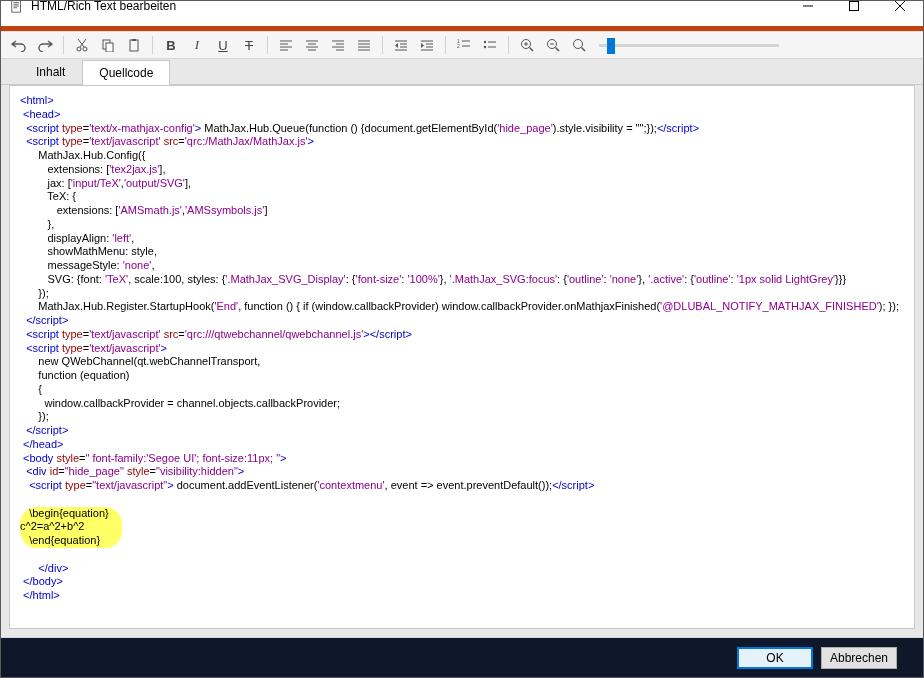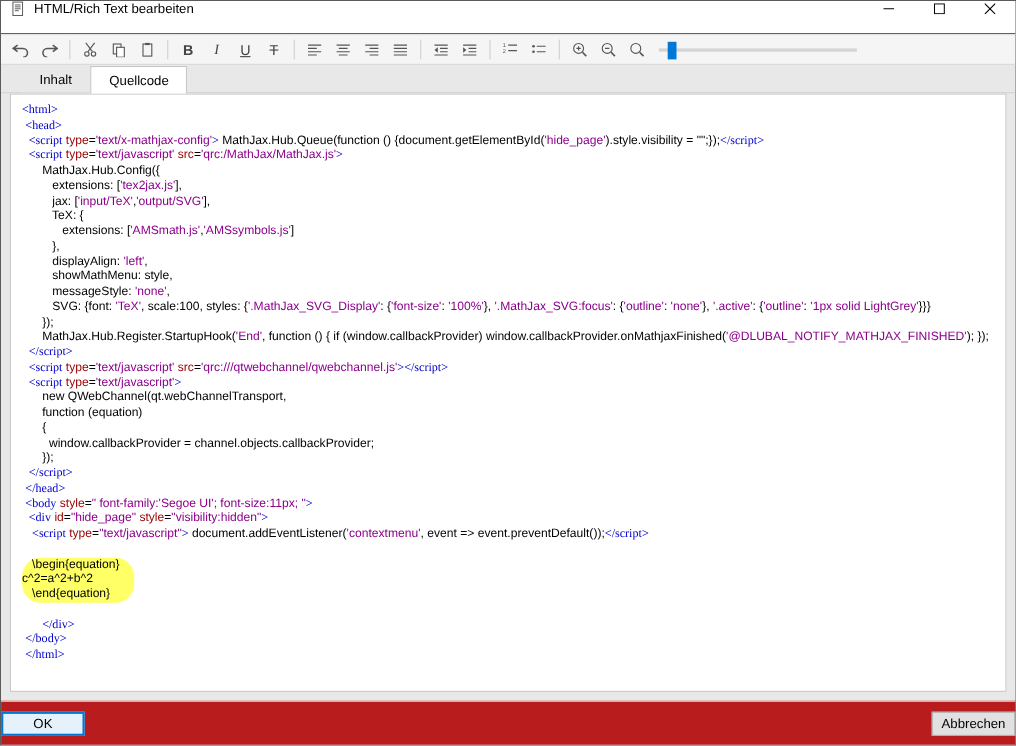--- a/index.html
+++ b/index.html
@@ -1,42 +1,42 @@
 <!DOCTYPE html>
 <html><head>
 <meta charset="utf-8">
 <style>
 * { box-sizing: border-box; margin: 0; padding: 0; }
 body { font-family: 'Segoe UI', Tahoma, sans-serif; font-size: 12px; background: #fff; overflow: hidden; }
 .window { width: 924px; height: 678px; border: 1px solid #5a5a5a; display: flex; flex-direction: column; background: #fff; }
-.titlebar { height: 30px; display: flex; align-items: center; padding: 0 0 16px 8px; background: #fff; border-bottom: 1px solid #c2410c; }
+.titlebar { height: 30px; display: flex; align-items: center; padding: 0 0 16px 8px; background: #fff; border-bottom: 5px solid #c2410c; }
 .titlebar-icon { width: 16px; height: 16px; margin-right: 6px; display: flex; align-items: center; justify-content: center; }
 .titlebar-icon svg { width: 14px; height: 14px; }
 .titlebar-text { flex: 1; font-size: 12px; color: #000; }
 .winbtns { display: flex; height: 100%; }
 .winbtn { width: 46px; height: 100%; display: flex; align-items: center; justify-content: center; background: transparent; border: none; cursor: pointer; }
 .menubar { height: 22px; display: flex; align-items: center; padding: 0 6px; background: #fff; }
 .menuitem { padding: 2px 10px; font-size: 12px; cursor: pointer; }
 .toolbar { height: 28px; background: #f5f5f5; border-top: 1px solid #e0e0e0; border-bottom: 1px solid #d8d8d8; display: flex; align-items: center; padding: 0 6px; gap: 2px; }
 .tbtn { width: 24px; height: 22px; display: flex; align-items: center; justify-content: center; background: transparent; border: 1px solid transparent; cursor: pointer; color: #444; }
 .tsep { width: 1px; height: 18px; background: #d0d0d0; margin: 0 4px; }
 .slider-wrap { display: flex; align-items: center; margin-left: 6px; }
 .slider-track { width: 180px; height: 3px; background: #d4d4d4; position: relative; }
 .slider-thumb { position: absolute; top: -6px; left: 8px; width: 8px; height: 16px; background: #0078d7; }
 .tabstrip { height: 26px; background: #e8e8e8; display: flex; align-items: flex-end; padding: 0 21px 0 18px; border-bottom: 1px solid #c8c8c8; }
 .tab { padding: 5px 16px; font-size: 12px; background: #e8e8e8; border: 1px solid transparent; border-bottom: none; cursor: pointer; position: relative; }
 .tab.active { background: #fff; border-color: #c8c8c8; top: 1px; }
 .content-area { flex: 1; background: #e8e8e8; padding: 0 8px 8px 8px; display: flex; }
 .code-panel { flex: 1; background: #fff; border: 1px solid #c8c8c8; padding: 8px 10px; font-family: Tahoma, 'Segoe UI', sans-serif; font-size: 11px; line-height: 1.25; overflow: auto; white-space: pre; color: #000; }
-.code-panel .tag { color: #0000cc; font-family: Liberation Serif, serif; }
+.code-panel .tag { color: #0000cc; }
 .code-panel .attr-n { color: #990000; }
 .code-panel .attr-v { color: #8b008b; }
 .code-panel .str { color: #8b008b; }
 .code-panel .hl { background: #ffff66; display: inline-block; border-radius: 17px; }
-.buttonbar { height: 40px; background: #b91c1c; border-top: 1px solid #d8d8d8; display: flex; justify-content: space-between; align-items: center; padding: 0 0; gap: 8px; }
+.buttonbar { height: 40px; background: #0f172a; border-top: 1px solid #d8d8d8; display: flex; justify-content: flex-end; align-items: center; padding: 0 26px; gap: 8px; }
 .dlgbtn { min-width: 76px; height: 22px; font-size: 12px; border: 1px solid #adadad; background: #e1e1e1; cursor: pointer; }
 .dlgbtn.primary { border: 2px solid #0078d7; background: #e5f1fb; }
 </style>
 </head>
 <body>
 
 <div class="window">
 
   <div class="titlebar">
     <span class="titlebar-icon">

